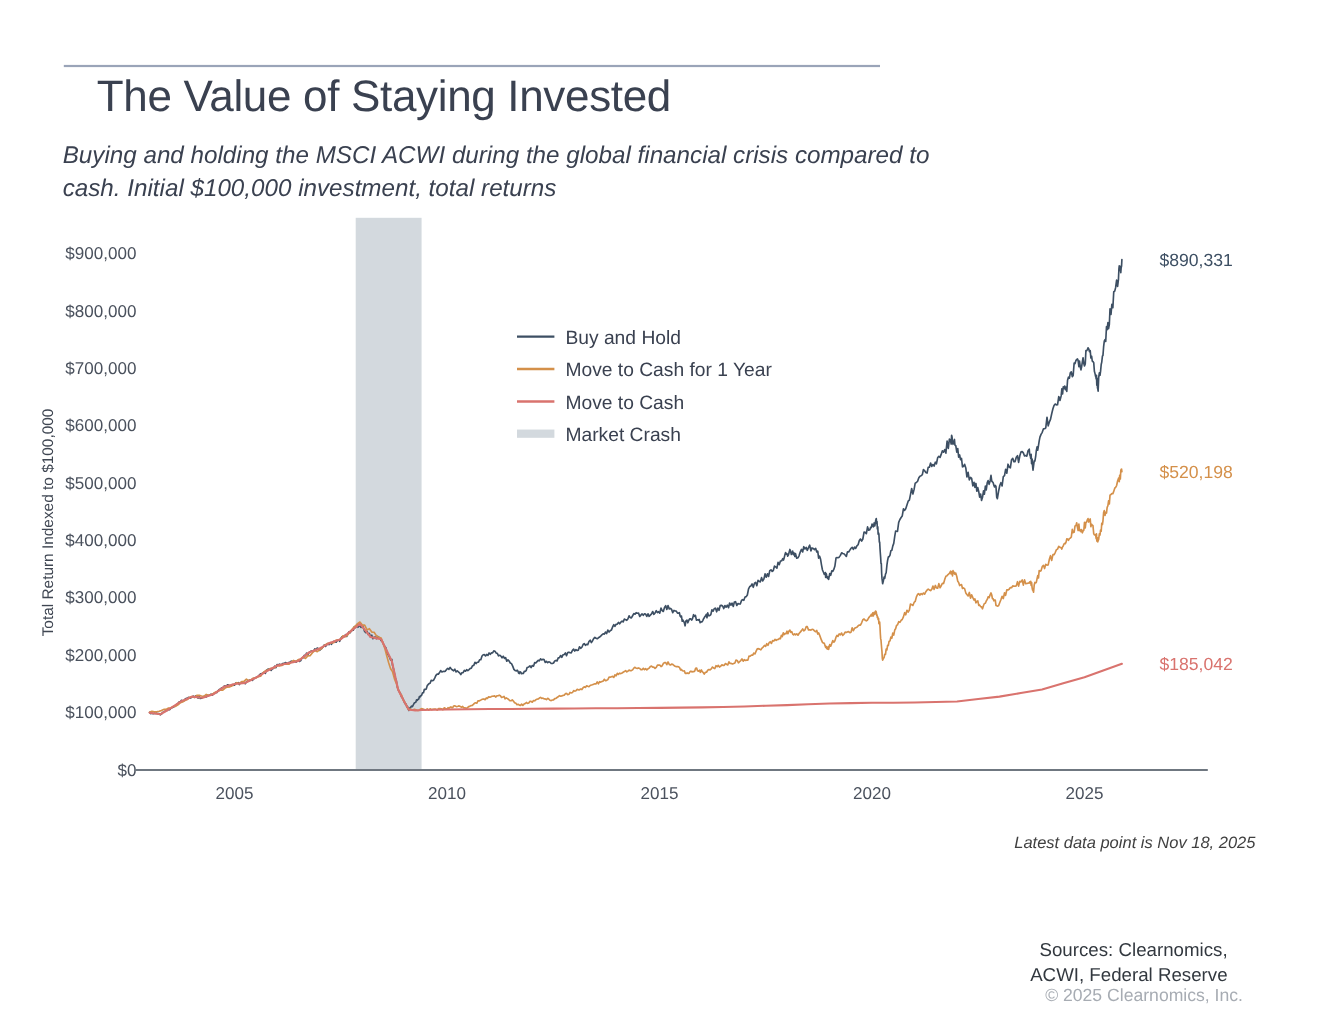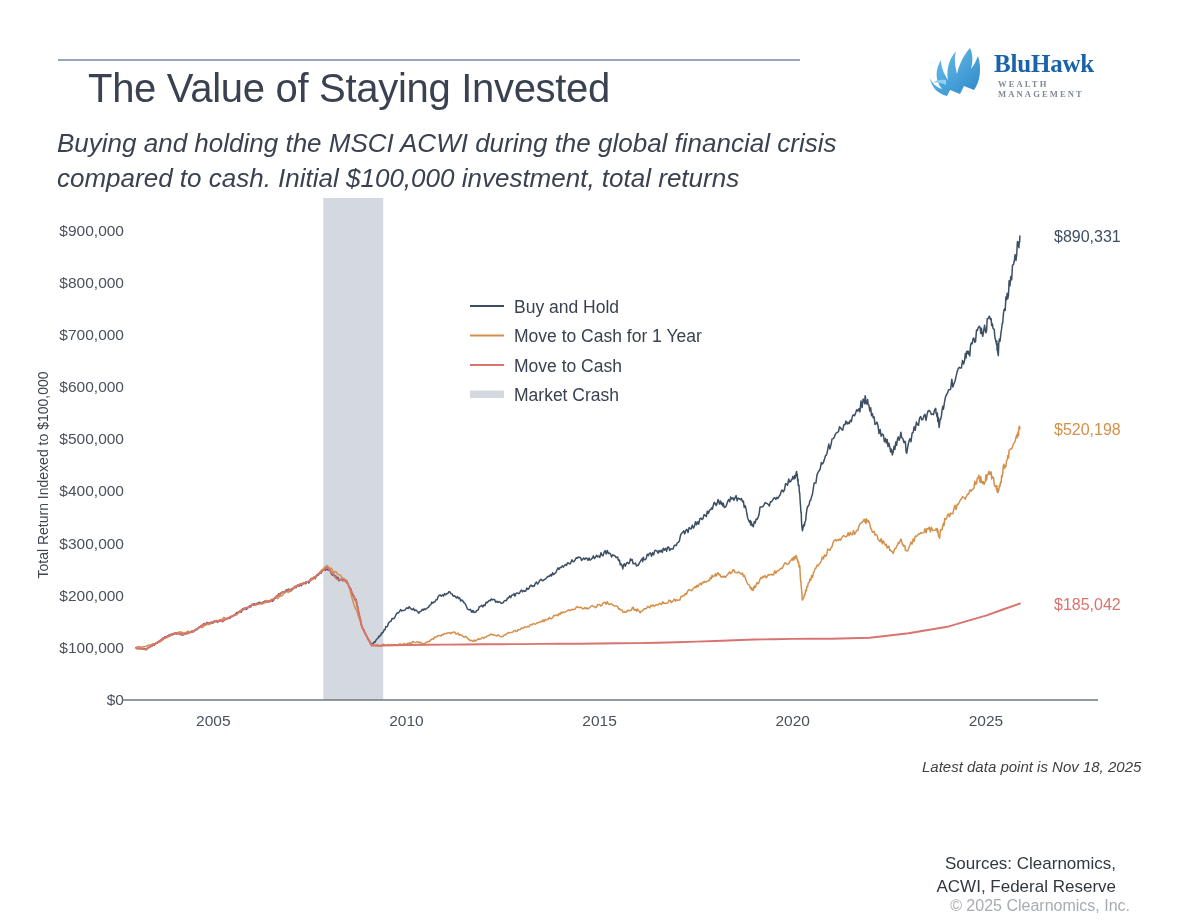--- a/index.html
+++ b/index.html
@@ -21,21 +21,21 @@
     background:#9aa4b8;
   }
   .title{
     position:absolute;left:57px;top:66px;
     font-size:40px;font-weight:400;color:#3a4150;letter-spacing:-.3px;
     white-space:nowrap;
     margin-left:31px;
   }
   .subtitle{
     position:absolute;left:57px;top:126px;width:790px;
-    font-size:26px;font-style:italic;color:#3a4150;line-height:1.35;
+    font-size:22px;font-style:italic;color:#3a4150;line-height:1.35;
   }
 
   
   .logo{position:absolute;left:930px;top:46px;width:180px;height:56px;}
   .logo-text{
     position:absolute;left:64px;top:4px;
     font-family:"Liberation Serif",serif;
     font-size:25px;font-weight:700;color:#1b63a8;letter-spacing:-.2px;
   }
   .logo-sub{
@@ -80,34 +80,20 @@
 </head>
 <body>
 
 <div class="page">
 
   <div class="rule"></div>
 
   <div class="title">The Value of Staying Invested</div>
   <div class="subtitle">Buying and holding the MSCI ACWI during the global financial crisis compared to cash. Initial $100,000 investment, total returns</div>
 
-  <div class="logo">
-    <svg width="64" height="54" viewBox="0 0 64 54">
-      <defs>
-        <linearGradient id="hg" x1="0" y1="0" x2="1" y2="1">
-          <stop offset="0%" stop-color="#6fc3ec"></stop>
-          <stop offset="100%" stop-color="#2b87c9"></stop>
-        </linearGradient>
-      </defs>
-      <path d="M40 2 C33 10 29 19 27 28 C25 20 24 12 26 5 C19 13 16 24 18 34 C14 28 11 21 11 14 C5 23 5 35 12 43 C6 41 2 37 0 32 C1 41 8 48 17 50 L20 44 L30 48 L34 40 L44 44 C50 36 52 22 48 10 C46 15 44 19 41 23 C43 16 43 8 40 2 Z" fill="url(#hg)"></path>
-      <path d="M16 34 C11 33 6 34 2 37 C7 36 12 37 16 39 Z" fill="#8ed2f0"></path>
-    </svg>
-    <div class="logo-text">BluHawk</div>
-    <div class="logo-sub">WEALTH MANAGEMENT</div>
-  </div>
 
   <div class="chart-wrap">
     <svg class="chart" id="chart-svg" width="1200" height="540">
         <rect x="323.36752136751716" y="10" width="59.880341880348624" height="502" fill="#d3d9de"></rect>
         <text x="124" y="517" text-anchor="end" class="ylab">$0</text>
         <text x="124" y="464.8723404255319" text-anchor="end" class="ylab">$100,000</text>
         <text x="124" y="412.74468085106383" text-anchor="end" class="ylab">$200,000</text>
         <text x="124" y="360.6170212765958" text-anchor="end" class="ylab">$300,000</text>
         <text x="124" y="308.48936170212767" text-anchor="end" class="ylab">$400,000</text>
         <text x="124" y="256.36170212765956" text-anchor="end" class="ylab">$500,000</text>

